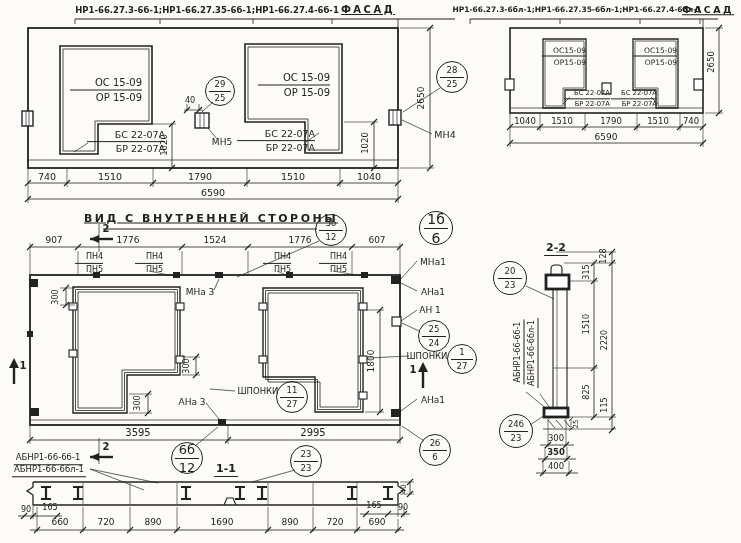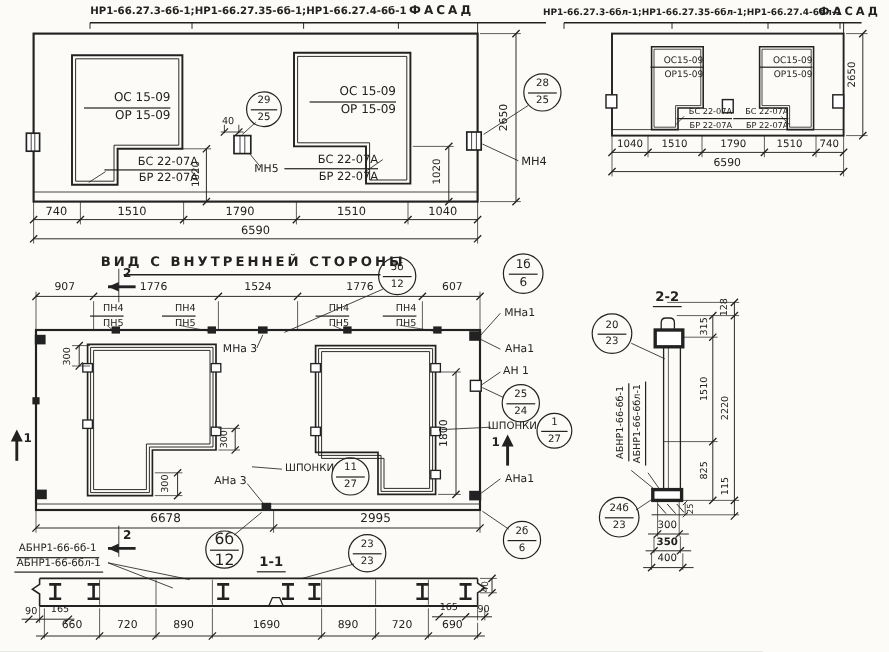--- a/index.html
+++ b/index.html
@@ -16,21 +16,21 @@
   .w14{stroke-width:1.4}.w16{stroke-width:1.6}.w18{stroke-width:1.8}
   .w22{stroke-width:2.2}.w24{stroke-width:2.4}.w28{stroke-width:2.8}
   .fillk{fill:currentColor;stroke:none;}
   .wfill{fill:#fff;}
   #anno{position:absolute;left:0;top:0;width:741px;height:543px;}
   .grp{position:absolute;left:0;top:0;}
   .lbl{position:absolute;transform:translate(-50%,-50%);white-space:nowrap;line-height:1;}
   .rot{transform:translate(-50%,-50%) rotate(-90deg);}
   .und{border-bottom:1.2px solid currentColor;padding:0 2px 2px;}
   .bold{font-weight:bold;}
-  .sp{letter-spacing:2.5px;}
+  .sp{letter-spacing:2.5px;text-decoration:underline;}
   .frac{position:absolute;transform:translate(-50%,-50%);text-align:right;line-height:1.2;}
   .fr-top{border-bottom:1px solid currentColor;padding-bottom:1px;}
   .fr-bot{padding-top:1px;}
   .bubble{position:absolute;transform:translate(-50%,-50%);border:1.2px solid currentColor;
     border-radius:50%;display:flex;flex-direction:column;align-items:center;justify-content:center;
     line-height:1;background:transparent;box-sizing:border-box;}
   .bub-top{border-bottom:1px solid currentColor;width:78%;text-align:center;padding-bottom:2px;margin-bottom:2px;}
   .bub-bot{text-align:center;}
 </style>
 </head>
@@ -283,21 +283,21 @@
         <div class="lbl" style="left: 433px; top: 292px; font-size: 9px;">АНа1</div>
         <div class="lbl" style="left: 430px; top: 310px; font-size: 9px;">АН 1</div>
         <div class="lbl" style="left: 427px; top: 356px; font-size: 8.5px;">ШПОНКИ</div>
         <div class="lbl" style="left: 433px; top: 400px; font-size: 9px;">АНа1</div>
         <div class="lbl bold" style="left: 413px; top: 370px; font-size: 10px;">1</div>
         <div class="lbl bold" style="left: 23px; top: 366px; font-size: 10px;">1</div>
         <div class="lbl rot" style="left: 56px; top: 297px; font-size: 8px;">300</div>
         <div class="lbl rot" style="left: 187px; top: 366px; font-size: 8px;">300</div>
         <div class="lbl rot" style="left: 138px; top: 403px; font-size: 8px;">300</div>
         <div class="lbl rot" style="left: 371px; top: 361px; font-size: 9px;">1800</div>
-        <div class="lbl" style="left: 138px; top: 433px; font-size: 10px;">6678</div>
+        <div class="lbl" style="left: 138px; top: 433px; font-size: 10px;">3595</div>
         <div class="lbl" style="left: 313px; top: 433px; font-size: 10px;">2995</div>
         <div class="frac" style="left: 89px; top: 263px; width: 28px; font-size: 8px;">
           <div class="fr-top">ПН4</div>
           <div class="fr-bot">ПН5</div>
         </div>
         <div class="frac" style="left: 149px; top: 263px; width: 28px; font-size: 8px;">
           <div class="fr-top">ПН4</div>
           <div class="fr-bot">ПН5</div>
         </div>
         <div class="frac" style="left: 277px; top: 263px; width: 28px; font-size: 8px;">
@@ -305,21 +305,21 @@
           <div class="fr-bot">ПН5</div>
         </div>
         <div class="frac" style="left: 333px; top: 263px; width: 28px; font-size: 8px;">
           <div class="fr-top">ПН4</div>
           <div class="fr-bot">ПН5</div>
         </div>
         <div class="bubble" style="left: 331px; top: 230px; width: 32px; height: 32px; font-size: 8.5px;">
           <div class="bub-top">5б</div>
           <div class="bub-bot">12</div>
         </div>
-        <div class="bubble" style="left: 436px; top: 228px; width: 34px; height: 34px; font-size: 10px;">
+        <div class="bubble" style="left: 436px; top: 228px; width: 34px; height: 34px; font-size: 14px;">
           <div class="bub-top">1б</div>
           <div class="bub-bot">6</div>
         </div>
         <div class="bubble" style="left: 434px; top: 336px; width: 32px; height: 32px; font-size: 8.5px;">
           <div class="bub-top">25</div>
           <div class="bub-bot">24</div>
         </div>
         <div class="bubble" style="left: 462px; top: 359px; width: 30px; height: 30px; font-size: 8.5px;">
           <div class="bub-top">1</div>
           <div class="bub-bot">27</div>

